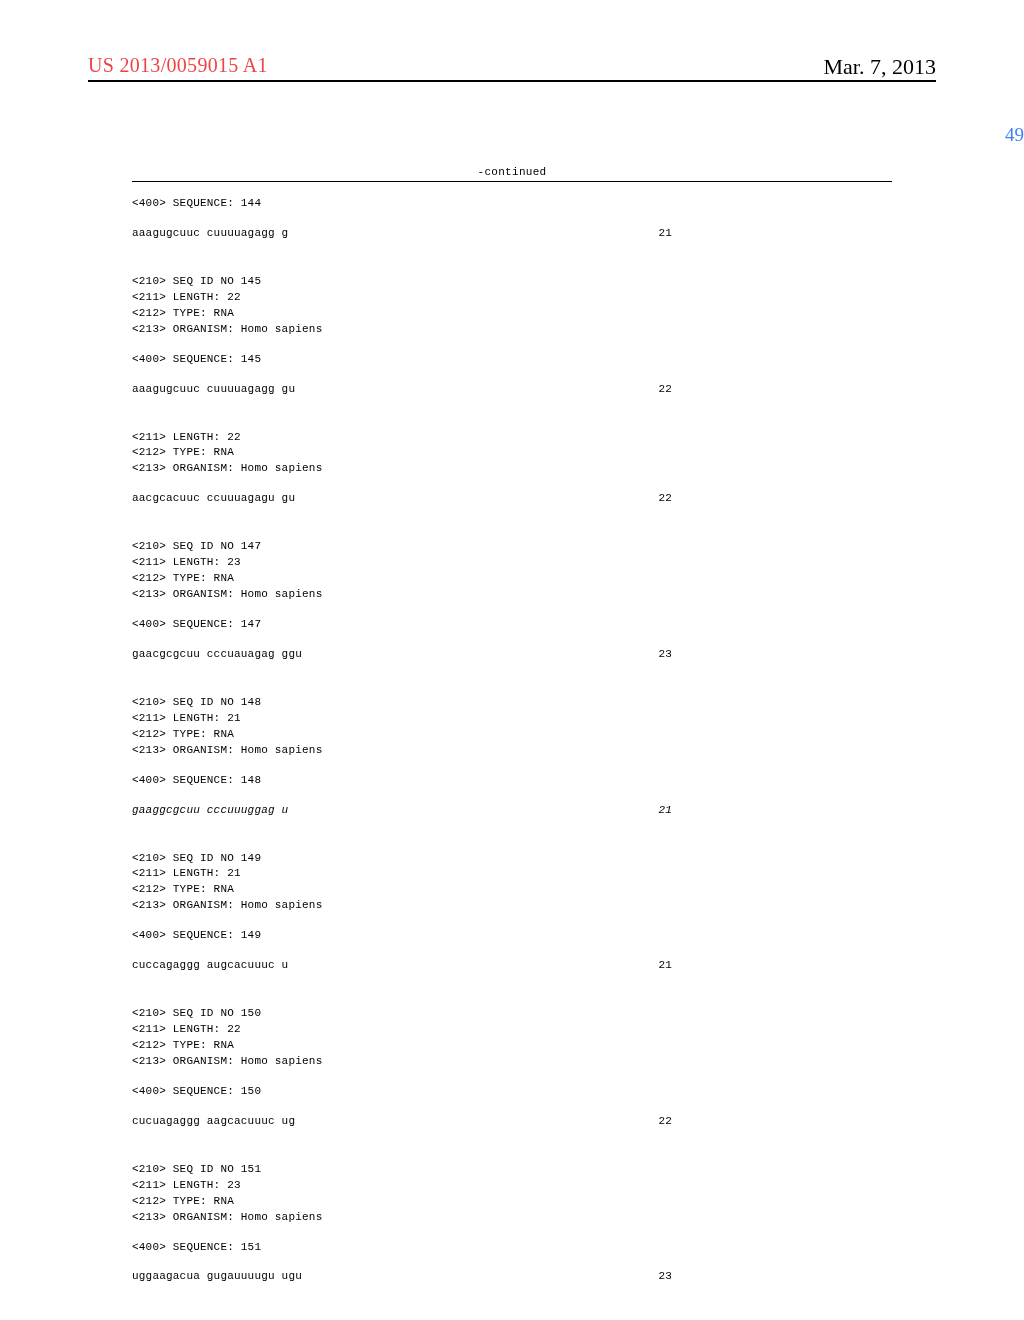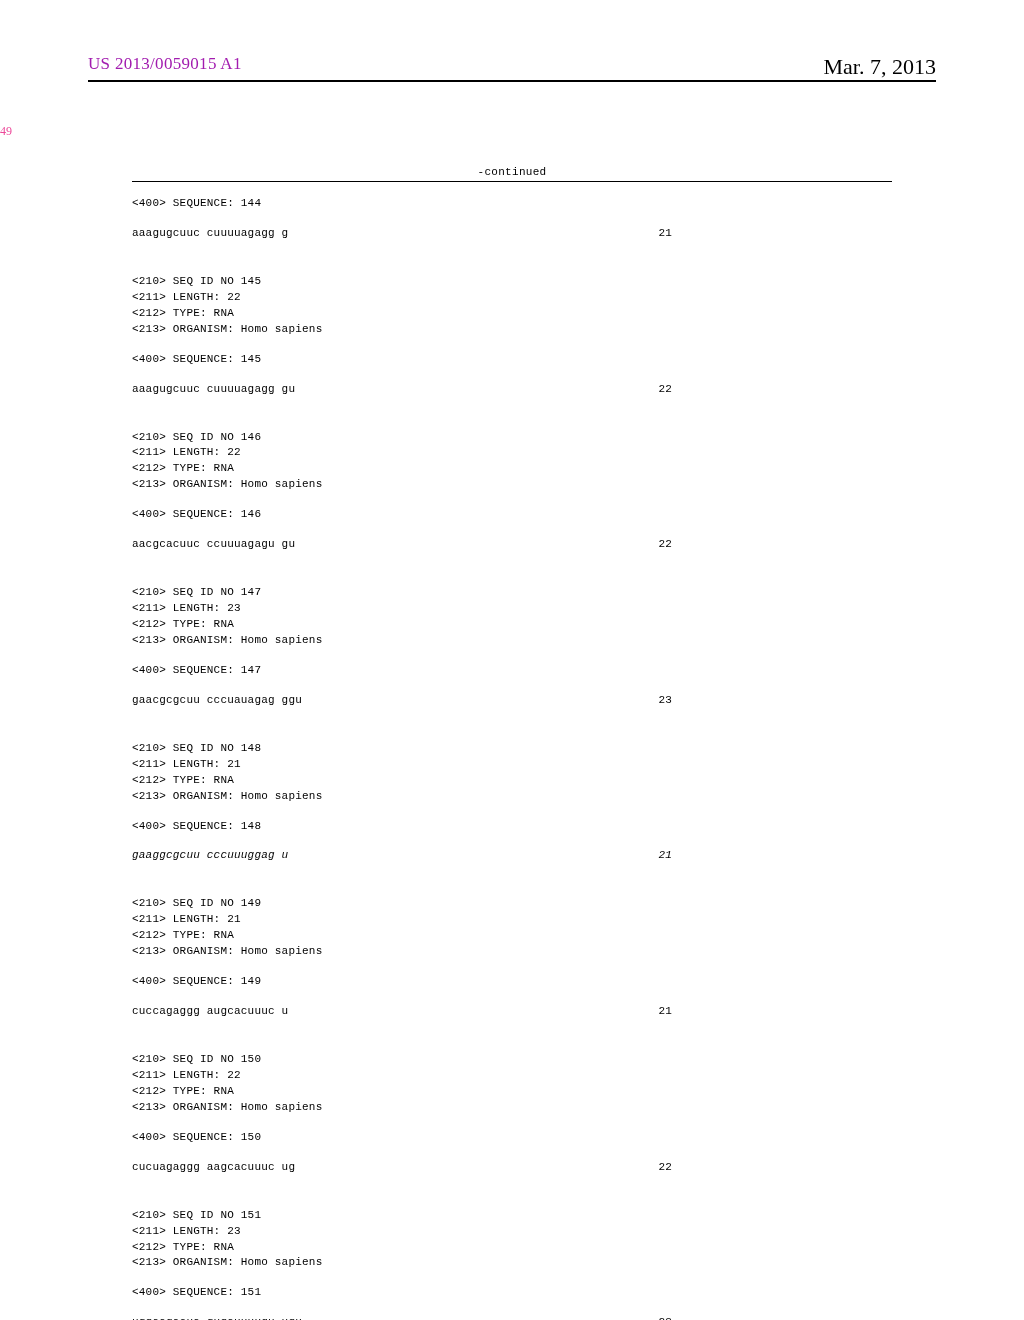--- a/index.html
+++ b/index.html
@@ -15,22 +15,22 @@
       position: relative;
     }
     .header {
       position: absolute;
       top: 54px;
       left: 0;
       right: 0;
       padding: 0 88px;
     }
     .pub-number {
-      font-size: 17px;
-      color: #a21caf;
+      font-size: 20px;
+      color: #ef4444;
       letter-spacing: 0.3px;
     }
     .pub-date {
       position: absolute;
       right: 88px;
       top: 0;
       font-size: 22px;
       color: #000;
     }
     .header-line {
@@ -38,23 +38,23 @@
       top: 80px;
       left: 88px;
       right: 88px;
       border-top: 2px solid #000;
     }
     .page-number {
       position: absolute;
       top: 124px;
       left: 0;
       right: 0;
-      text-align: left;
-      font-size: 12px;
-      color: #ec4899;
+      text-align: right;
+      font-size: 19px;
+      color: #3b82f6;
     }
     .content-wrapper {
       position: absolute;
       top: 166px;
       left: 132px;
       right: 132px;
     }
     .continued-label {
       text-align: center;
       font-family: 'Courier New', Courier, monospace;
@@ -127,26 +127,24 @@
         <div class="seq-header-line">&lt;213&gt; ORGANISM: Homo sapiens</div>
       </div>
       <div class="seq-header-line seq400">&lt;400&gt; SEQUENCE: 145</div>
       <div class="seq-block" style="margin-bottom: 32px; text-align: center;">
         <div class="seq-line">
           <span class="seq-text">aaagugcuuc cuuuuagagg gu</span>
           <span class="seq-num">22</span>
         </div>
       </div>
       <div class="meta-group">
-        <div class="seq-header-line">&lt;210&gt; SEQ ID NO 146</div>
         <div class="seq-header-line">&lt;211&gt; LENGTH: 22</div>
         <div class="seq-header-line">&lt;212&gt; TYPE: RNA</div>
         <div class="seq-header-line">&lt;213&gt; ORGANISM: Homo sapiens</div>
       </div>
-      <div class="seq-header-line seq400">&lt;400&gt; SEQUENCE: 146</div>
       <div class="seq-block" style="margin-bottom: 32px;">
         <div class="seq-line">
           <span class="seq-text">aacgcacuuc ccuuuagagu gu</span>
           <span class="seq-num">22</span>
         </div>
       </div>
       <div class="meta-group">
         <div class="seq-header-line">&lt;210&gt; SEQ ID NO 147</div>
         <div class="seq-header-line">&lt;211&gt; LENGTH: 23</div>
         <div class="seq-header-line">&lt;212&gt; TYPE: RNA</div>

